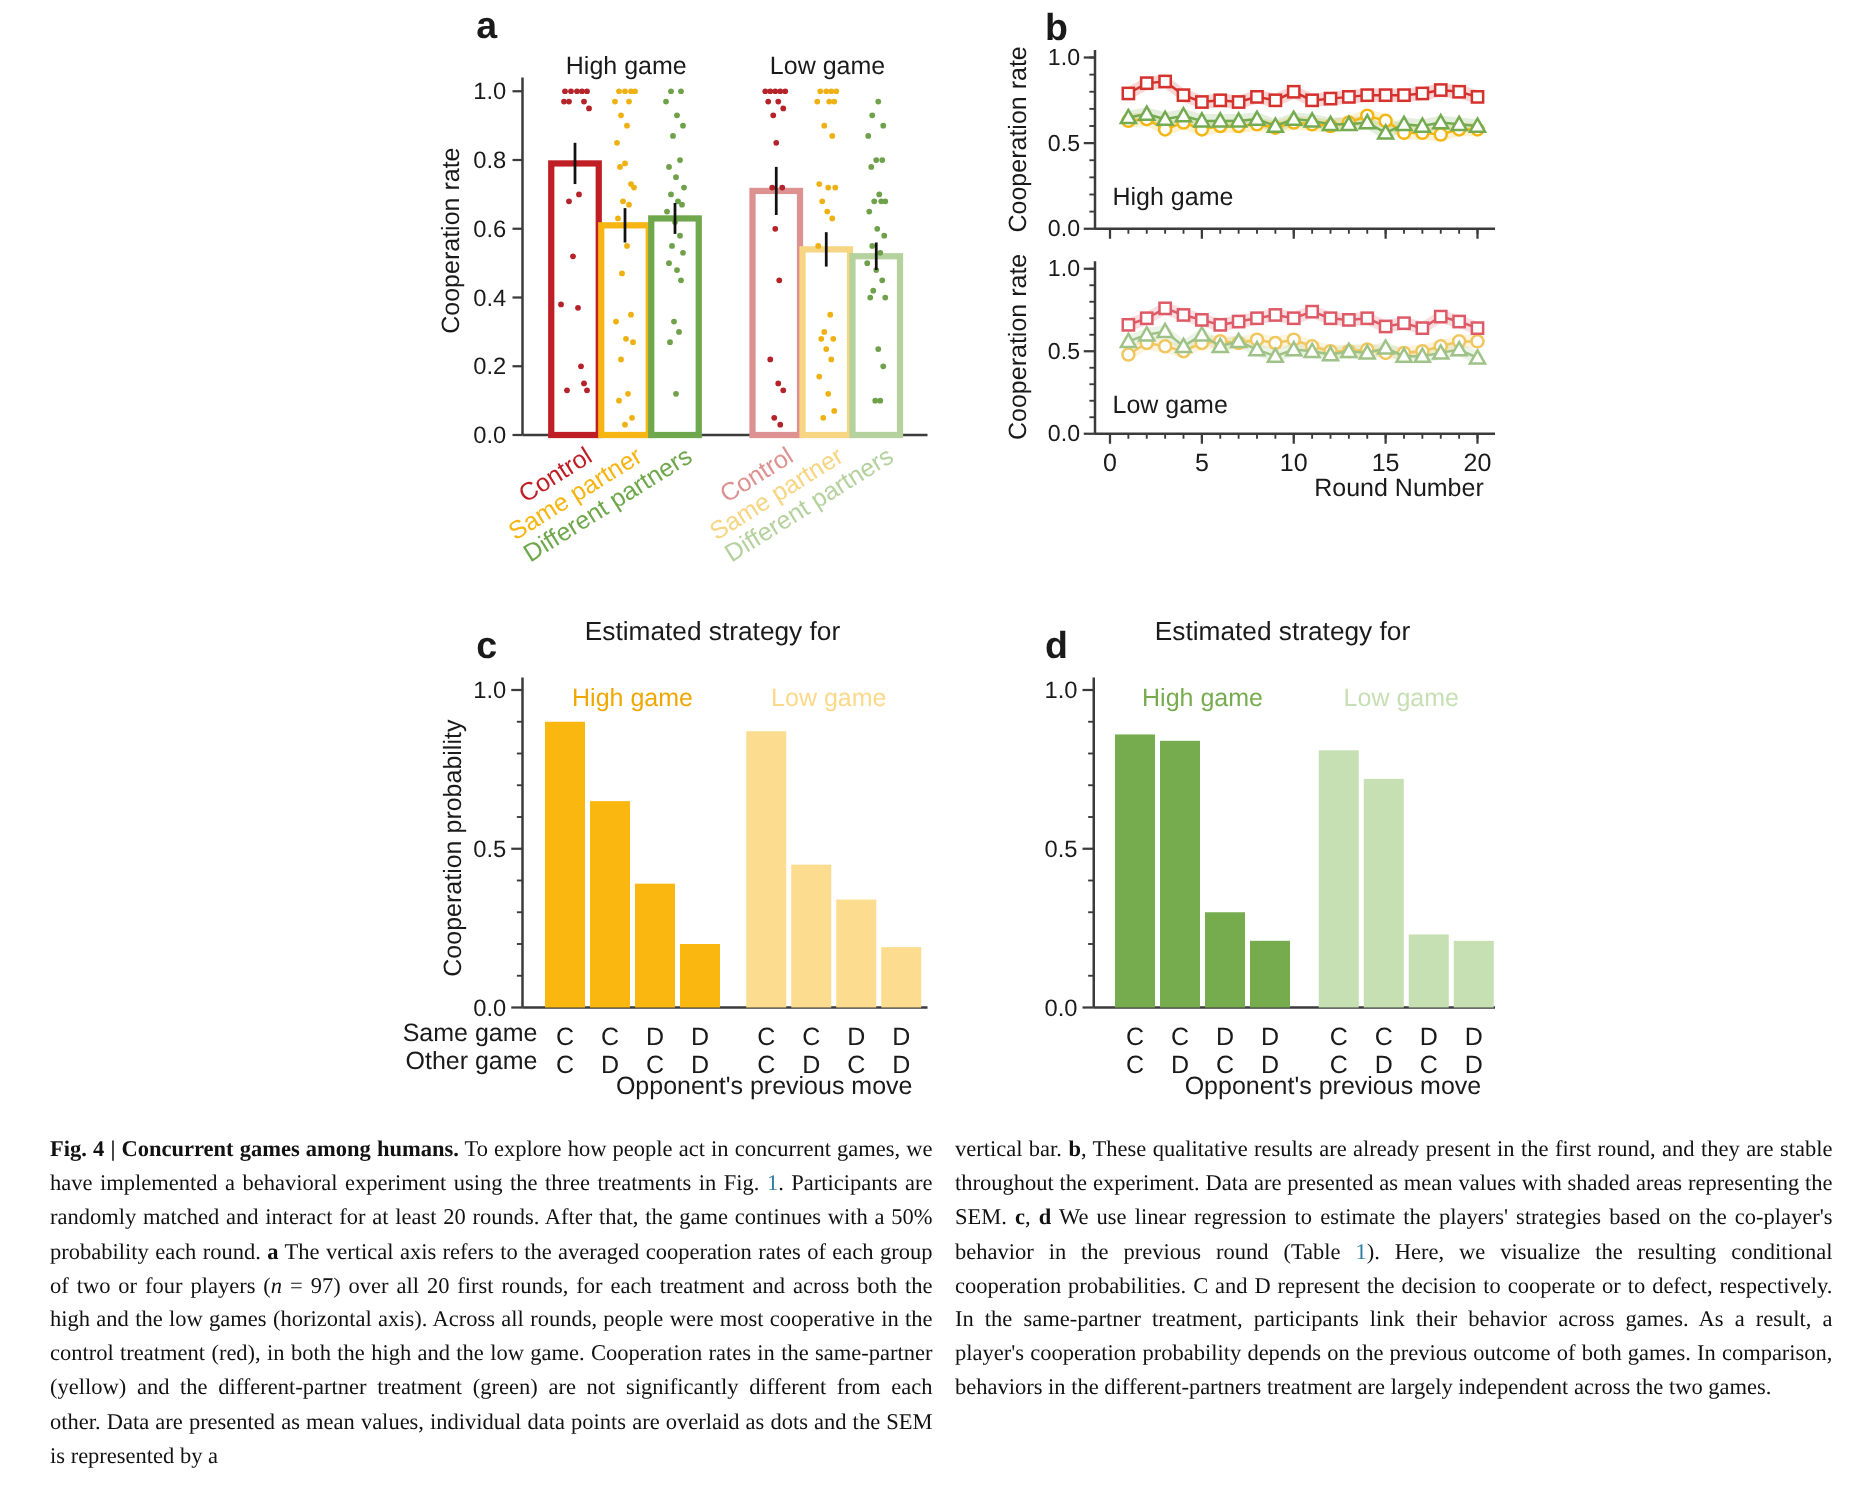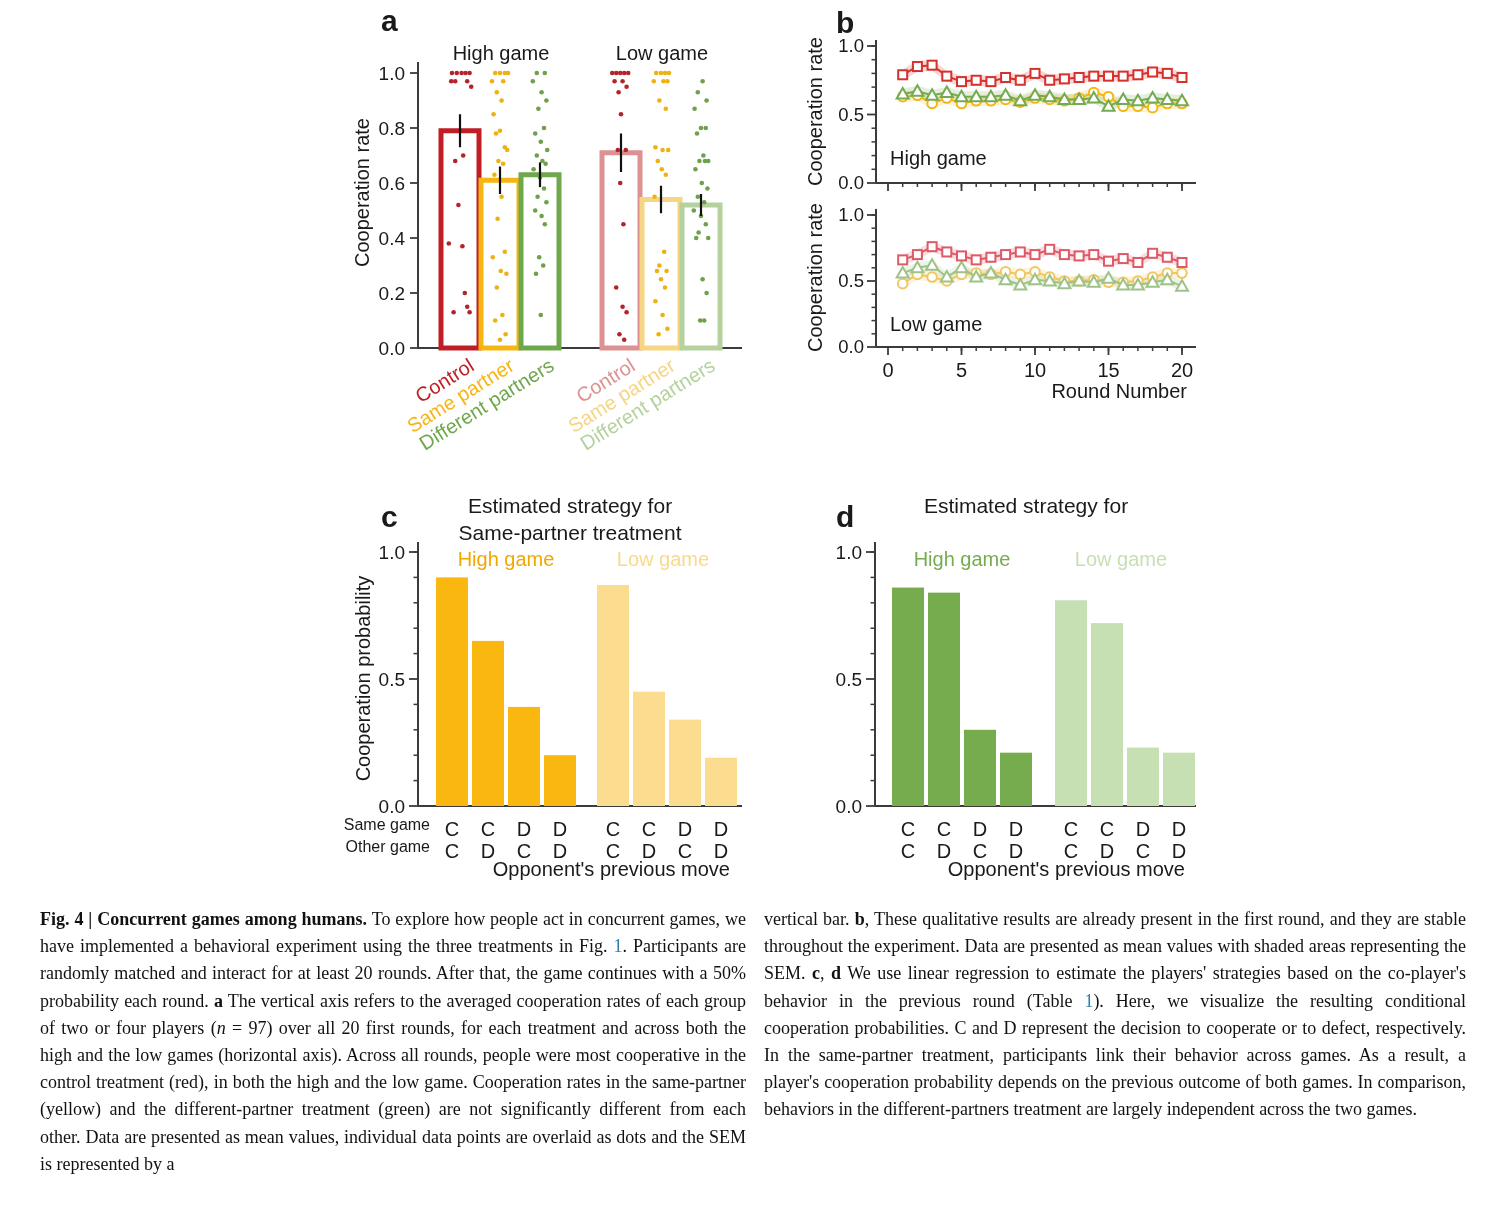--- a/index.html
+++ b/index.html
@@ -4,21 +4,21 @@
 <style>
   html,body{margin:0;padding:0;background:#ffffff;}
   #fig{position:relative;width:1490px;height:1206px;background:#fff;overflow:hidden;}
   .ov{position:absolute;font-family:"Liberation Sans",sans-serif;color:#1a1a1a;}
   .letter{font-weight:700;font-size:30px;}
   .title{font-size:21px;text-align:center;}
   .hdr{font-size:20px;text-align:center;}
   .rot{text-align:center;font-size:20px;transform:rotate(-90deg);}
   .inner{font-size:20px;}
   .xlab{font-size:20px;text-align:right;}
-  .rowlab{font-size:16px;text-align:right;}
+  .rowlab{font-size:20px;text-align:right;}
   .treat-label{position:absolute;width:200px;text-align:right;transform-origin:100% 0;
     transform:rotate(-32deg);font-size:20px;font-family:"Liberation Sans",sans-serif;white-space:nowrap;}
   svg text{font-family:"Liberation Sans",sans-serif;fill:#1a1a1a;}
   .cap{position:absolute;font-family:"Liberation Serif",serif;font-size:18px;line-height:27.2px;
     color:#111;text-align:justify;}
   .cap .ref{color:#2e7ea3;}
 </style>
 </head>
 <body>
 
@@ -513,21 +513,20 @@
 
   <div class="ov letter" style="left:836px;top:6px;">b</div>
   <div class="ov inner" style="left:890px;top:147px;">High game</div>
   <div class="ov inner" style="left:890px;top:313px;">Low game</div>
   <div class="ov rot" style="left:715px;top:100px;width:200px;">Cooperation rate</div>
   <div class="ov rot" style="left:715px;top:266px;width:200px;">Cooperation rate</div>
   <div class="ov xlab" style="left:887px;top:380px;width:300px;">Round Number</div>
 
   <div class="ov letter" style="left:381px;top:500px;">c</div>
   <div class="ov title" style="left:420px;top:494px;width:300px;">Estimated strategy for</div>
-  <div class="ov title" style="left:420px;top:521px;width:300px;">Same-partner treatment</div>
   <div class="ov hdr" style="left: 426px; top: 548px; width: 160px; color: rgb(240, 168, 0);">High game</div>
   <div class="ov hdr" style="left: 583px; top: 548px; width: 160px; color: rgb(251, 217, 138);">Low game</div>
   <div class="ov rot" style="left:243px;top:667px;width:240px;">Cooperation probability</div>
   <div class="ov rowlab" style="left:290px;top:816px;width:140px;">Same game</div>
   <div class="ov rowlab" style="left:290px;top:838px;width:140px;">Other game</div>
   <div class="ov xlab" style="left:430px;top:858px;width:300px;">Opponent's previous move</div>
 
   <div class="ov letter" style="left:836px;top:500px;">d</div>
   <div class="ov title" style="left:876px;top:494px;width:300px;">Estimated strategy for</div>
   <div class="ov hdr" style="left: 882px; top: 548px; width: 160px; color: rgb(118, 172, 78);">High game</div>

